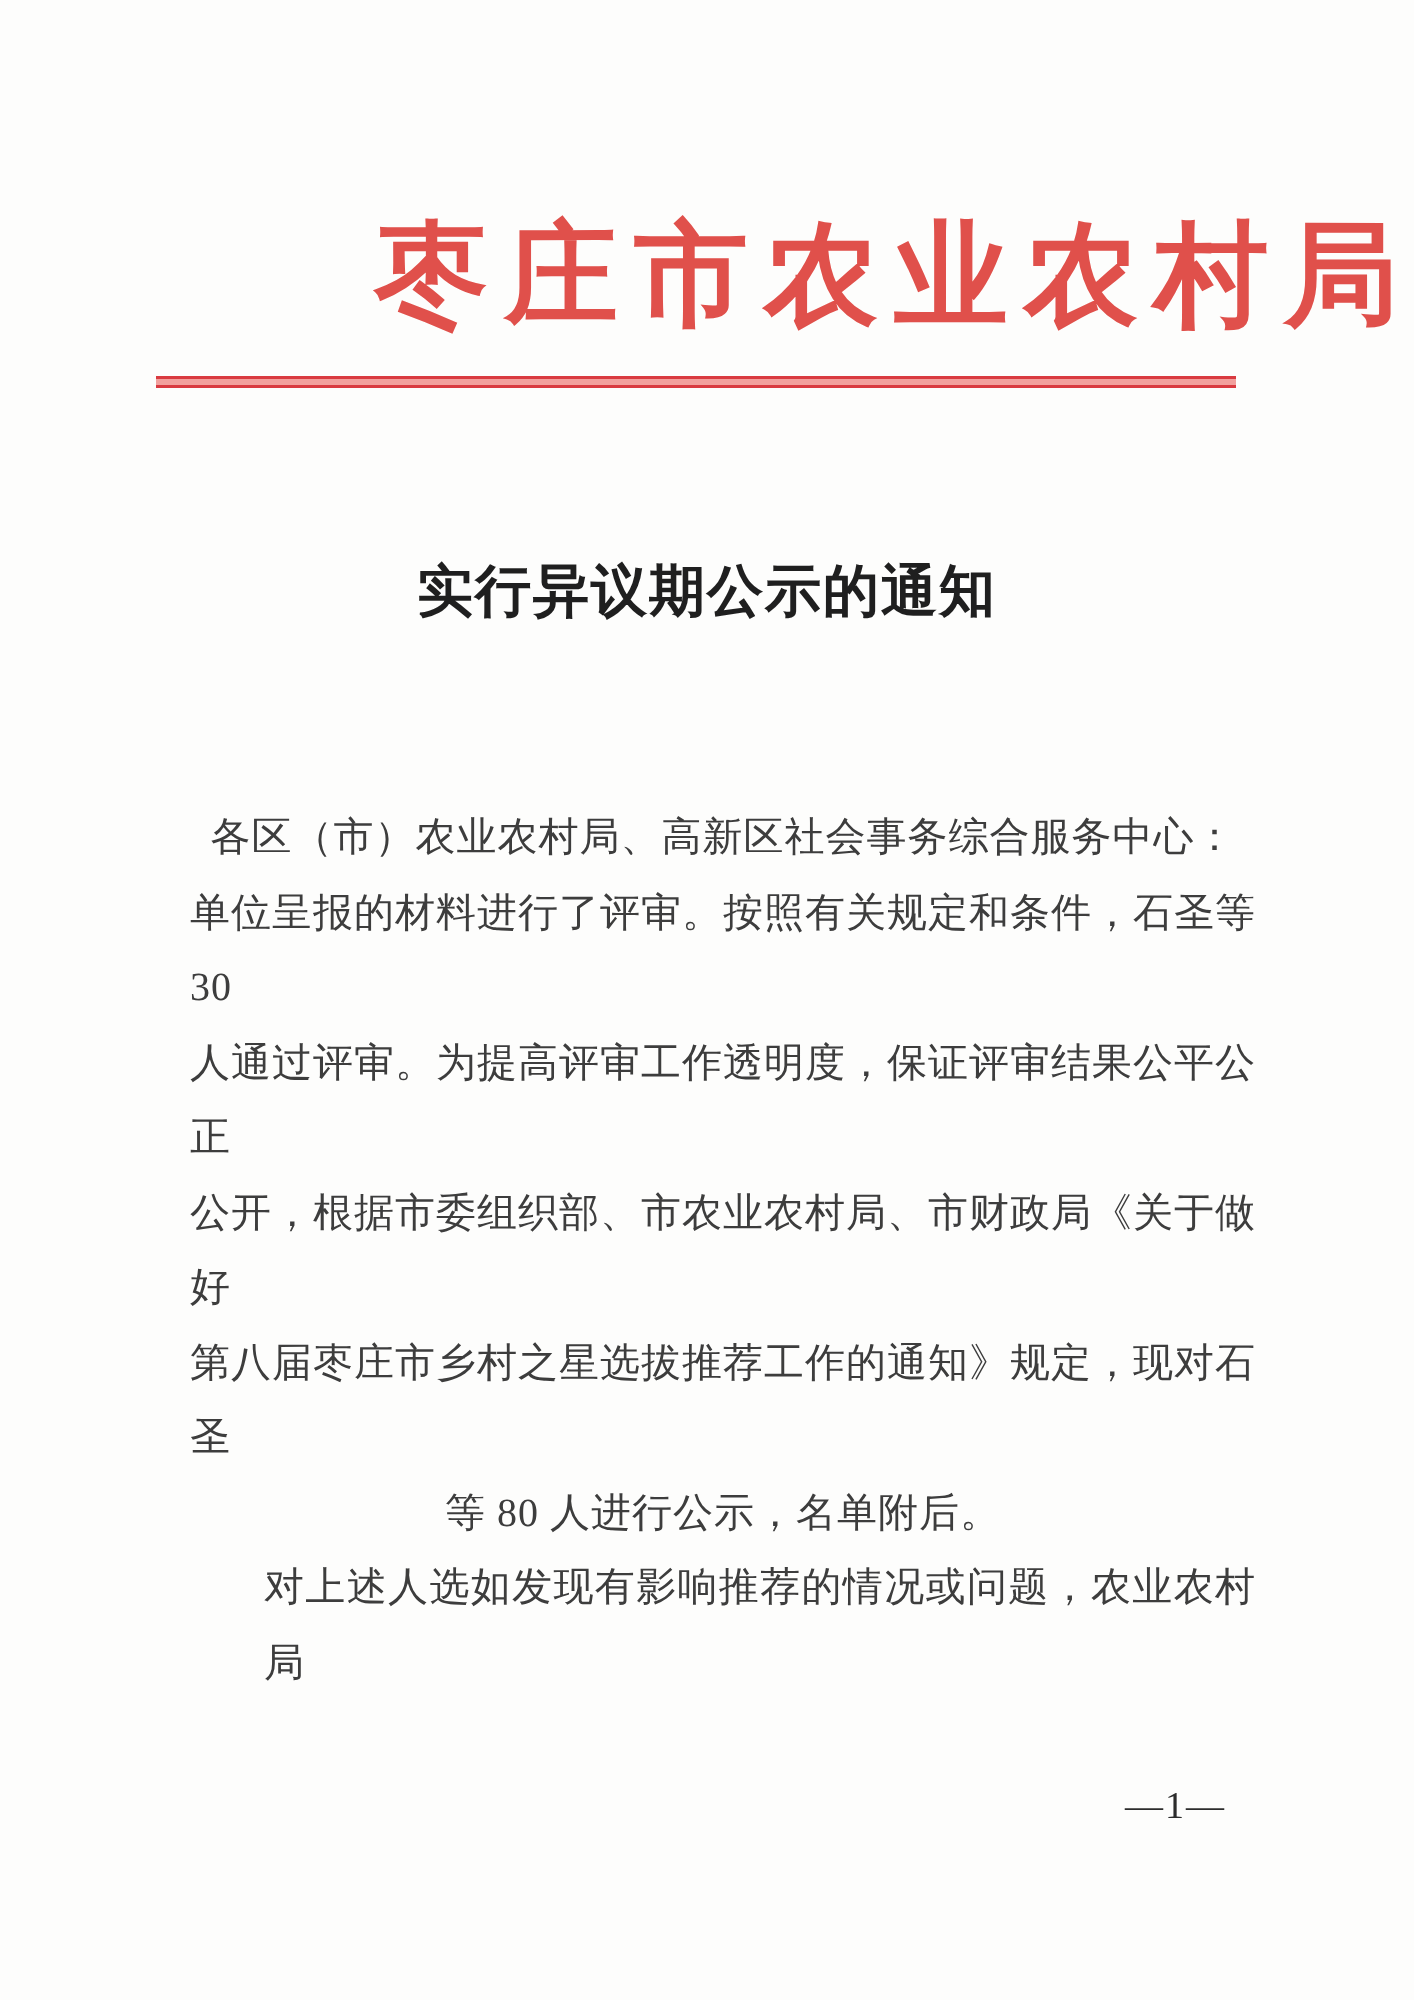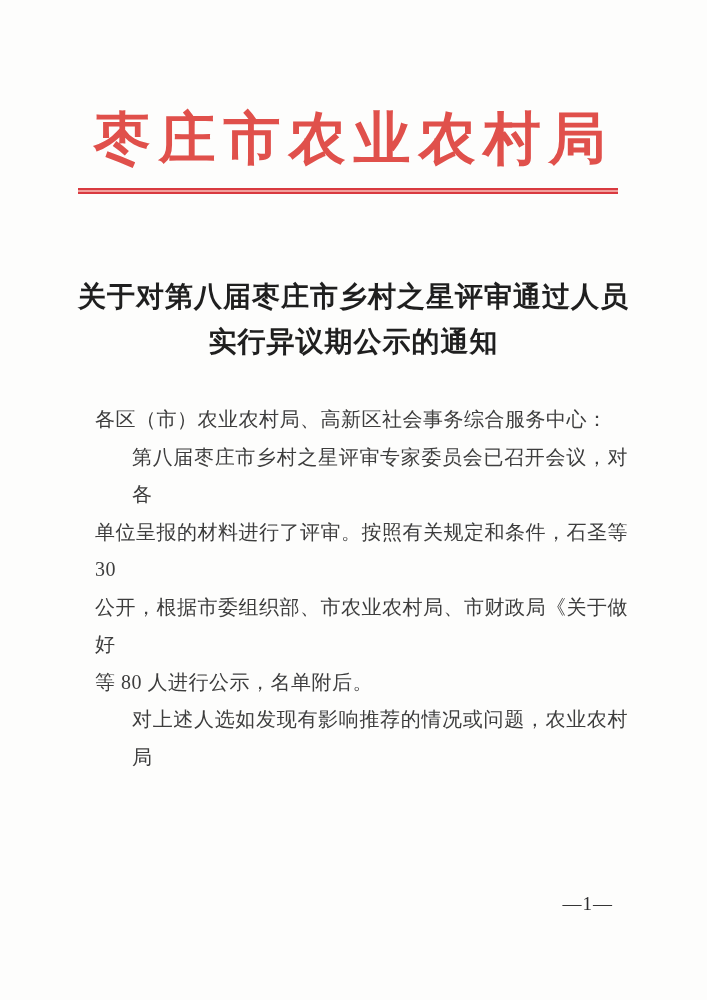--- a/index.html
+++ b/index.html
@@ -17,21 +17,21 @@
   }
   .page{
     position:absolute;
     left:0;top:0;width:707px;height:1000px;
     background:#fdfdfc;
   }
   
   .org-name{
     position:absolute;
     left:0;top:105px;width:707px;
-    text-align:center;
+    text-align:right;
     font-size:57px;
     line-height:68px;
     font-weight:bold;
     letter-spacing:8px;
     color:var(--accent);
     font-family:"Liberation Serif", serif;
     white-space:nowrap;
   }
   .divider{
     position:absolute;
@@ -59,21 +59,21 @@
     left:95px;top:401px;
     width:533px;
     font-size:20px;
     line-height:37.5px;
     color:#3d3d3d;
     letter-spacing:0.5px;
   }
   .line{
     width:100%;
     white-space:nowrap;
-    text-align:left;
+    text-align:center;
   }
   .line.fill{
     white-space:normal;
     text-align:justify;
     text-align-last:justify;
     text-justify:inter-character;
   }
   .line.indent{padding-left:37px;}
   
   .page-number{
@@ -87,29 +87,29 @@
 </head>
 <body>
 
 <div class="page">
 
   <div class="org-name">枣庄市农业农村局</div>
 
   <div class="divider"></div>
 
   <div class="doc-title">
-    <div>关于对第八届枣庄市乡村之星评审通过人员</div>
     <div>实行异议期公示的通知</div>
   </div>
 
   <div class="body-text">
     <div class="line">各区（市）农业农村局、高新区社会事务综合服务中心：</div>
-    <div class="line indent fill">第八届枣庄市乡村之星评审专家委员会已召开会议，对各</div>
     <div class="line fill">单位呈报的材料进行了评审。按照有关规定和条件，石圣等 30</div>
+    <div class="line fill">人通过评审。为提高评审工作透明度，保证评审结果公平公正</div>
     <div class="line fill">公开，根据市委组织部、市农业农村局、市财政局《关于做好</div>
+    <div class="line fill">第八届枣庄市乡村之星选拔推荐工作的通知》规定，现对石圣</div>
     <div class="line">等 80 人进行公示，名单附后。</div>
     <div class="line indent fill">对上述人选如发现有影响推荐的情况或问题，农业农村局</div>
 
   </div>
 
   <div class="page-number">—1—</div>
 
 </div>
 
 </body></html>

